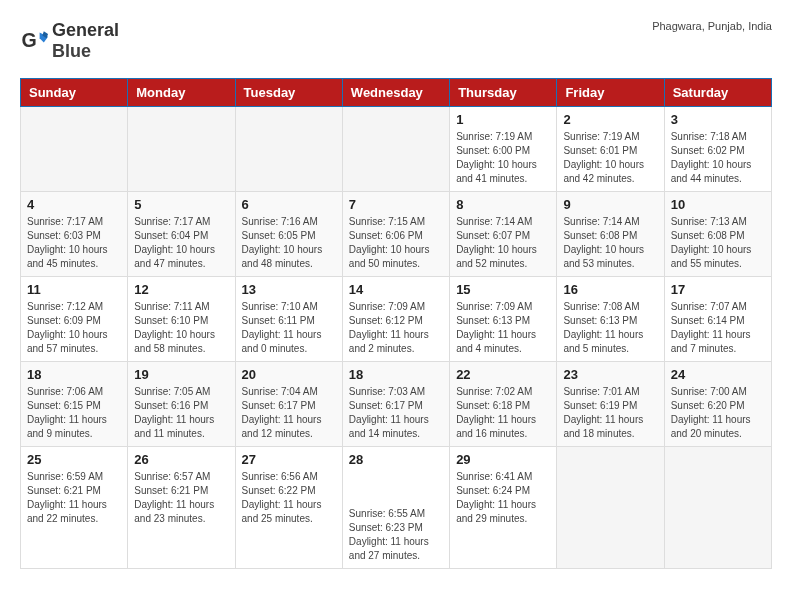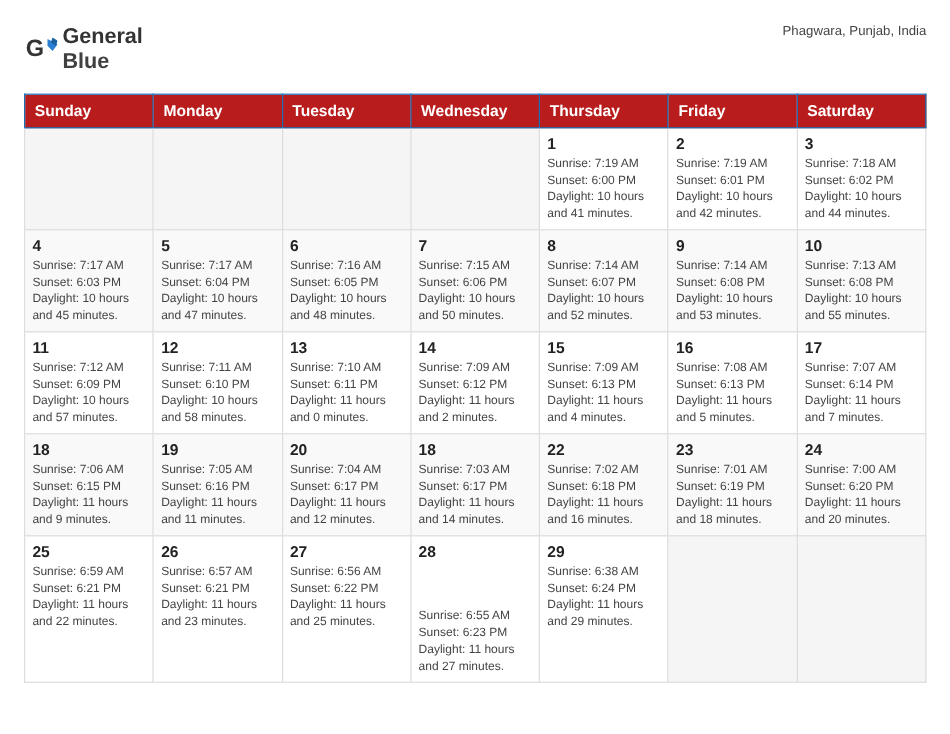--- a/index.html
+++ b/index.html
@@ -329,21 +329,21 @@
         </td>
         <td>
           <span class="day-number">28</span>
           <div class="day-info" style="white-space: pre-line; margin-top: 40px;">Sunrise: 6:55 AM
 Sunset: 6:23 PM
 Daylight: 11 hours
 and 27 minutes.</div>
         </td>
         <td>
           <span class="day-number">29</span>
-          <div class="day-info" style="white-space: pre-line;">Sunrise: 6:38 AM
+          <div class="day-info" style="white-space: pre-line;">Sunrise: 6:41 AM
 Sunset: 6:24 PM
 Daylight: 11 hours
 and 29 minutes.</div>
         </td>
         <td class="empty-cell"></td>
         <td class="empty-cell"></td>
       </tr>
     </tbody>
 </table>
 

